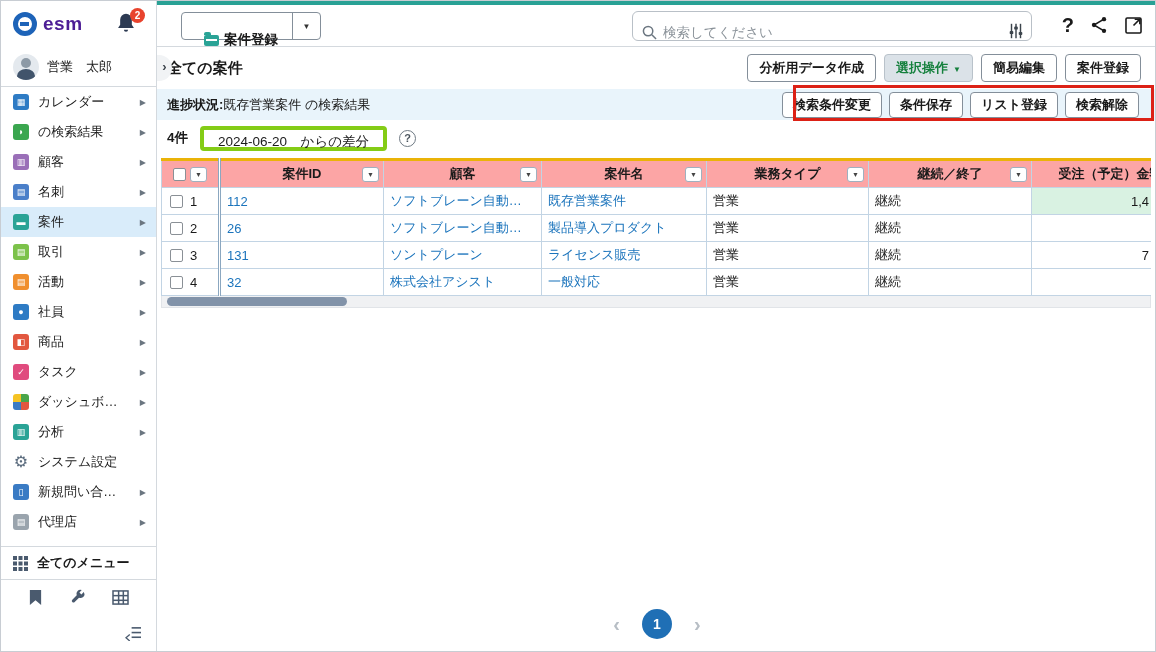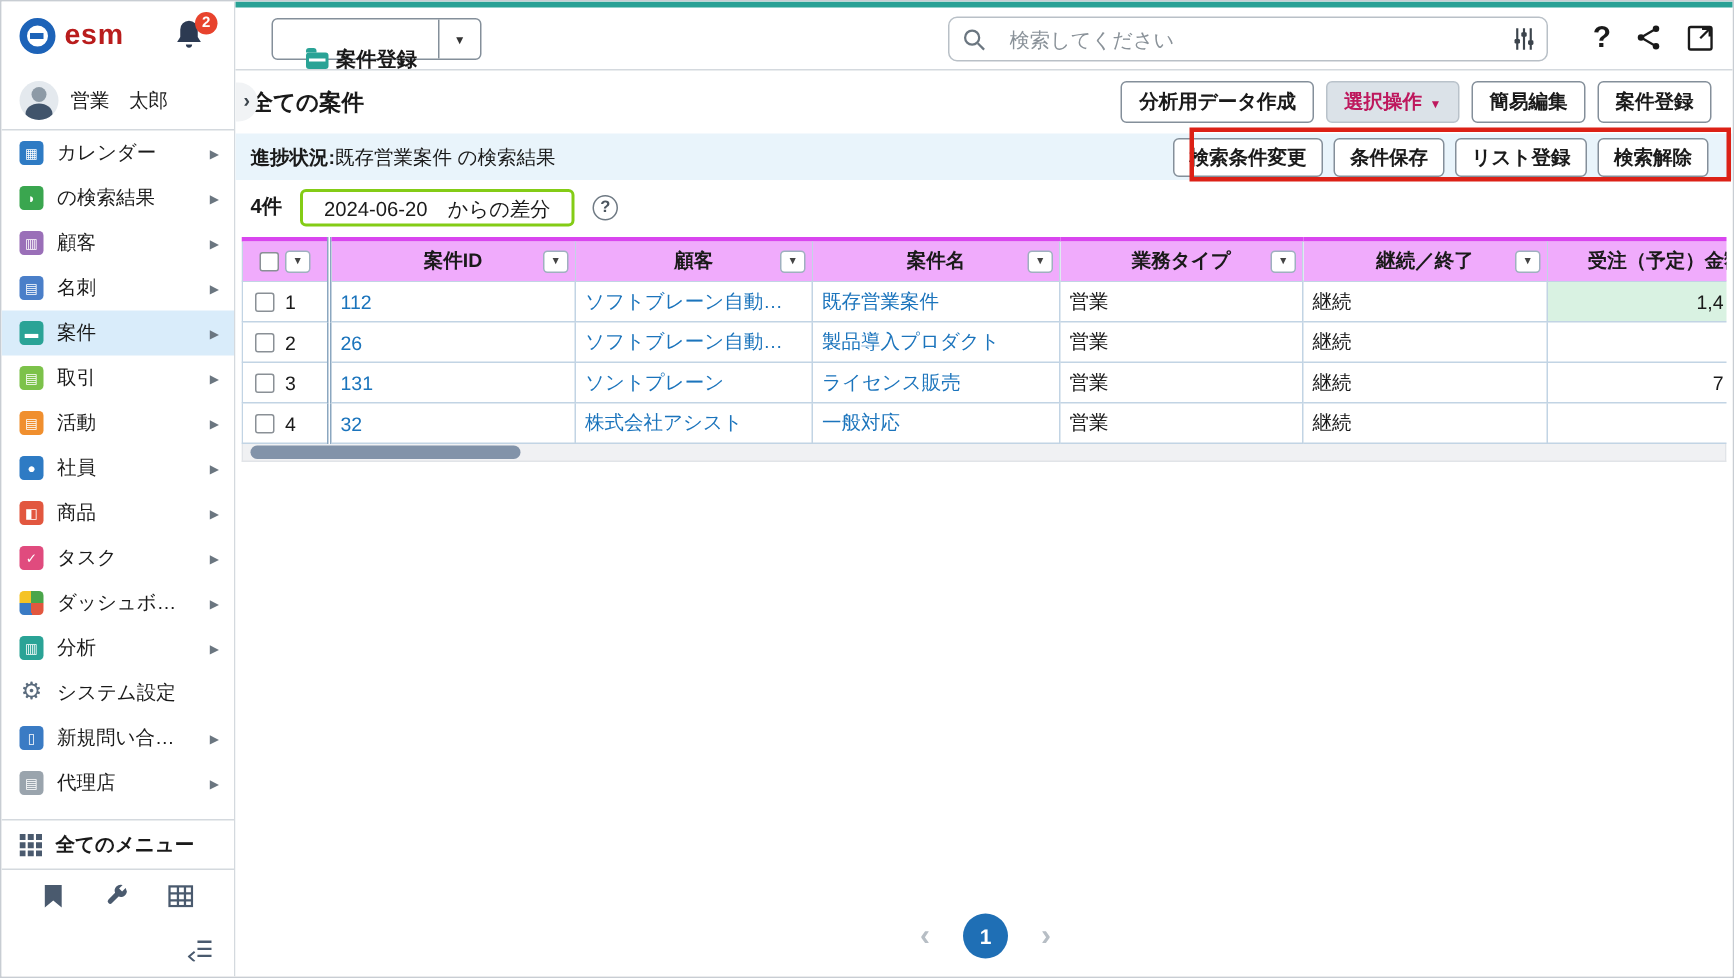--- a/index.html
+++ b/index.html
@@ -6,21 +6,21 @@
   html,body { background:#fff; }
   body { font-family:"Liberation Sans","DejaVu Sans",sans-serif; color:#1a1a1a; }
   .app { position:relative; width:1156px; height:652px; border:1px solid #c8cdd3; background:#fff; overflow:hidden; }
 
   
   .sidebar { position:absolute; left:0; top:0; width:156px; height:100%; background:#fff; border-right:1px solid #d4d9de; display:flex; flex-direction:column; }
   .logo-row { height:46px; display:flex; align-items:center; padding:0 18px 0 12px; justify-content:space-between; }
   .logo { display:flex; align-items:center; gap:6px; }
   .logo-mark { position:relative; width:24px; height:24px; border:5px solid #1d63b8; border-radius:50%; }
   .logo-mark::after { content:""; position:absolute; left:2px; top:5px; width:9px; height:4px; background:#1d63b8; }
-  .logo-text { font-weight:700; font-size:19px; color:#b91c1c; letter-spacing:.5px; }
+  .logo-text { font-weight:700; font-size:19px; color:#4c1d95; letter-spacing:.5px; }
   .bell { position:relative; width:22px; height:24px; cursor:pointer; }
   .badge { position:absolute; top:-4px; right:-7px; min-width:15px; height:15px; border-radius:8px; background:#e8432d; color:#fff; font-size:10px; font-weight:700; line-height:15px; text-align:center; padding:0 3px; }
   .user-row { height:40px; display:flex; align-items:center; gap:8px; padding:0 12px; border-bottom:1px solid #d4d9de; font-size:13px; cursor:pointer; }
   .avatar { position:relative; width:26px; height:26px; border-radius:50%; background:#e4e9ee; overflow:hidden; flex:0 0 auto; }
   .avatar::before { content:""; position:absolute; left:8px; top:4px; width:10px; height:10px; border-radius:50%; background:#8d9aa6; }
   .avatar::after { content:""; position:absolute; left:4px; top:15px; width:18px; height:14px; border-radius:50%; background:#41546b; }
   .nav { flex:0 0 auto; }
   .nav-item { height:30px; display:flex; align-items:center; gap:9px; padding:0 10px 0 12px; font-size:13px; cursor:pointer; }
   .nav-item.selected { background:#d9ecfa; }
   .nav-item .label { flex:1; white-space:nowrap; overflow:hidden; }
@@ -37,49 +37,49 @@
   
   .main { position:absolute; left:156px; top:0; width:1000px; height:100%; background:#fff; }
   .teal-line { position:absolute; left:0; top:0; width:100%; height:4px; background:#29a195; }
   .topbar { position:absolute; left:0; top:4px; width:100%; height:42px; border-bottom:1px solid #d4d9de; }
   .register-btn { position:absolute; left:24px; top:7px; height:28px; display:flex; align-items:center; border:1px solid #848f9a; border-radius:4px; background:#fff; cursor:pointer; }
   .register-main { display:flex; align-items:center; gap:5px; padding:0 14px 0 22px; font-size:13.5px; font-weight:700;margin-top:28px; }
   .folder { position:relative; width:15px; height:11px; background:#2aa396; border-radius:2px; }
   .folder::before { content:""; position:absolute; left:0; top:-3px; width:7px; height:3px; background:#2aa396; border-radius:2px 2px 0 0; }
   .folder::after { content:""; position:absolute; left:2px; top:4px; width:11px; height:2px; background:#fff; }
   .register-caret { border-left:1px solid #848f9a; height:100%; width:28px; display:flex; align-items:center; justify-content:center; font-size:8px; color:#333; }
-  .searchbox { position:absolute; left:475px; top:6px; width:400px; height:30px; border:1px solid #b9c0c7; border-radius:6px; display:flex; align-items:center; padding:0 6px 0 9px; gap:16px; background:#fff; }
+  .searchbox { position:absolute; left:475px; top:6px; width:400px; height:30px; border:1px solid #b9c0c7; border-radius:6px; display:flex; align-items:flex-end; padding:0 6px 0 9px; gap:6px; background:#fff; }
   .searchbox input { flex:1; border:none; outline:none; font-size:13.5px; font-family:inherit; color:#333; background:transparent; }
   .searchbox input::placeholder { color:#8a9299; }
   .top-icons { position:absolute; right:14px; top:9px; display:flex; align-items:center; gap:15px; }
   .qmark { font-size:20px; font-weight:700; color:#1a1a1a; cursor:pointer; line-height:22px; }
 
   .title-row { position:absolute; left:0; top:46px; width:100%; height:42px; display:flex; align-items:center; }
   .expand-handle { position:absolute; left:0; top:8px; width:15px; height:26px; background:#f1f3f5; border:1px solid #dcе1e6; border-left:none; border-radius:0 13px 13px 0; color:#3c444c; font-size:13px; font-weight:700; line-height:24px; text-align:center; cursor:pointer; }
   .page-title { font-size:15px; font-weight:700; margin-left:10px; }
   .title-actions { margin-left:auto; margin-right:16px; display:flex; gap:8px; }
   .btn { background:#fff; border:1px solid #848f9a; border-radius:4px; padding:4px 11px; font-size:13px; font-weight:600; color:#1a1a1a; font-family:inherit; cursor:pointer; white-space:nowrap; }
   .btn .caret { font-size:8px; margin-left:5px; }
-  .btn.disabled { background:#dbe2e8; color:#be185d; border-color:#b9c2ca; cursor:default; }
+  .btn.disabled { background:#dbe2e8; color:#15803d; border-color:#b9c2ca; cursor:default; }
 
   .filter-bar { position:absolute; left:0; top:88px; width:100%; height:31px; background:#e9f4fb; display:flex; align-items:center; padding:0 10px; font-size:13px; }
   .filter-label { font-weight:700; margin-right:0; }
   .filter-actions { margin-left:auto; margin-right:8px; display:flex; gap:7px; }
   .filter-actions .btn { padding:3px 10px; }
   .red-box { position:absolute; left:636px; top:84px; width:361px; height:36px; border:3px solid #dc2116; pointer-events:none; z-index:5; }
 
   .count-row { position:absolute; left:0; top:119px; width:100%; height:36px; display:flex; align-items:center; padding:0 10px; gap:12px; font-size:13.5px; }
   .count-num { font-weight:700; }
-  .diff-select { border:2px solid #84cc16; border-radius:4px; height:25px; line-height:23px; padding:0 14px; min-width:172px; background:#fff; cursor:pointer; }
+  .diff-select { border:4px solid #84cc16; border-radius:4px; height:25px; line-height:23px; padding:0 14px; min-width:172px; background:#fff; cursor:pointer; }
   .help-circle { width:17px; height:17px; border:1.5px solid #6f7a84; border-radius:50%; color:#4c565f; font-size:11px; font-weight:700; line-height:14px; text-align:center; cursor:pointer; }
 
   .table-wrap { position:absolute; left:4px; top:157px; width:990px; overflow:hidden; }
   table { border-collapse:collapse; table-layout:fixed; width:1028px; font-size:13px; }
   th, td { border:1px solid #c2d4e4; height:27px; padding:0 6px; overflow:hidden; white-space:nowrap; }
-  th { border-top:3px solid #d946ef; font-weight:700; text-align:center; position:relative; background:#f0abfc; height:28px; }
+  th { border-top:3px solid #eab308; font-weight:700; text-align:center; position:relative; background:#fca5a5; height:28px; }
   .col-select { border-right:3px double #8ba7c0 !important; }
   .hdr-caret { position:absolute; right:4px; top:6px; width:17px; height:15px; border:1px solid #9fb0bf; border-radius:3px; background:#fff; font-size:7px; color:#444; line-height:13px; text-align:center; cursor:pointer; }
   .cbx { display:inline-block; width:13px; height:13px; border:1px solid #8a9096; border-radius:2px; background:#fff; vertical-align:middle; cursor:pointer; }
   .sel-head { display:flex; align-items:center; justify-content:center; gap:4px; }
   .sel-head .hdr-caret { position:static; }
   .sel-cell { display:flex; align-items:center; gap:7px; padding-left:2px; }
   .lnk { color:#1b74bc; cursor:pointer;margin-top:19px; }
   td.amount { text-align:right; padding-right:40px; }
   td.amount.hl { background:#d9f2e2; }
   .hscroll { width:990px; height:12px; background:#f0f1f3; border:1px solid #e1e4e8; border-top:none; position:relative; }

